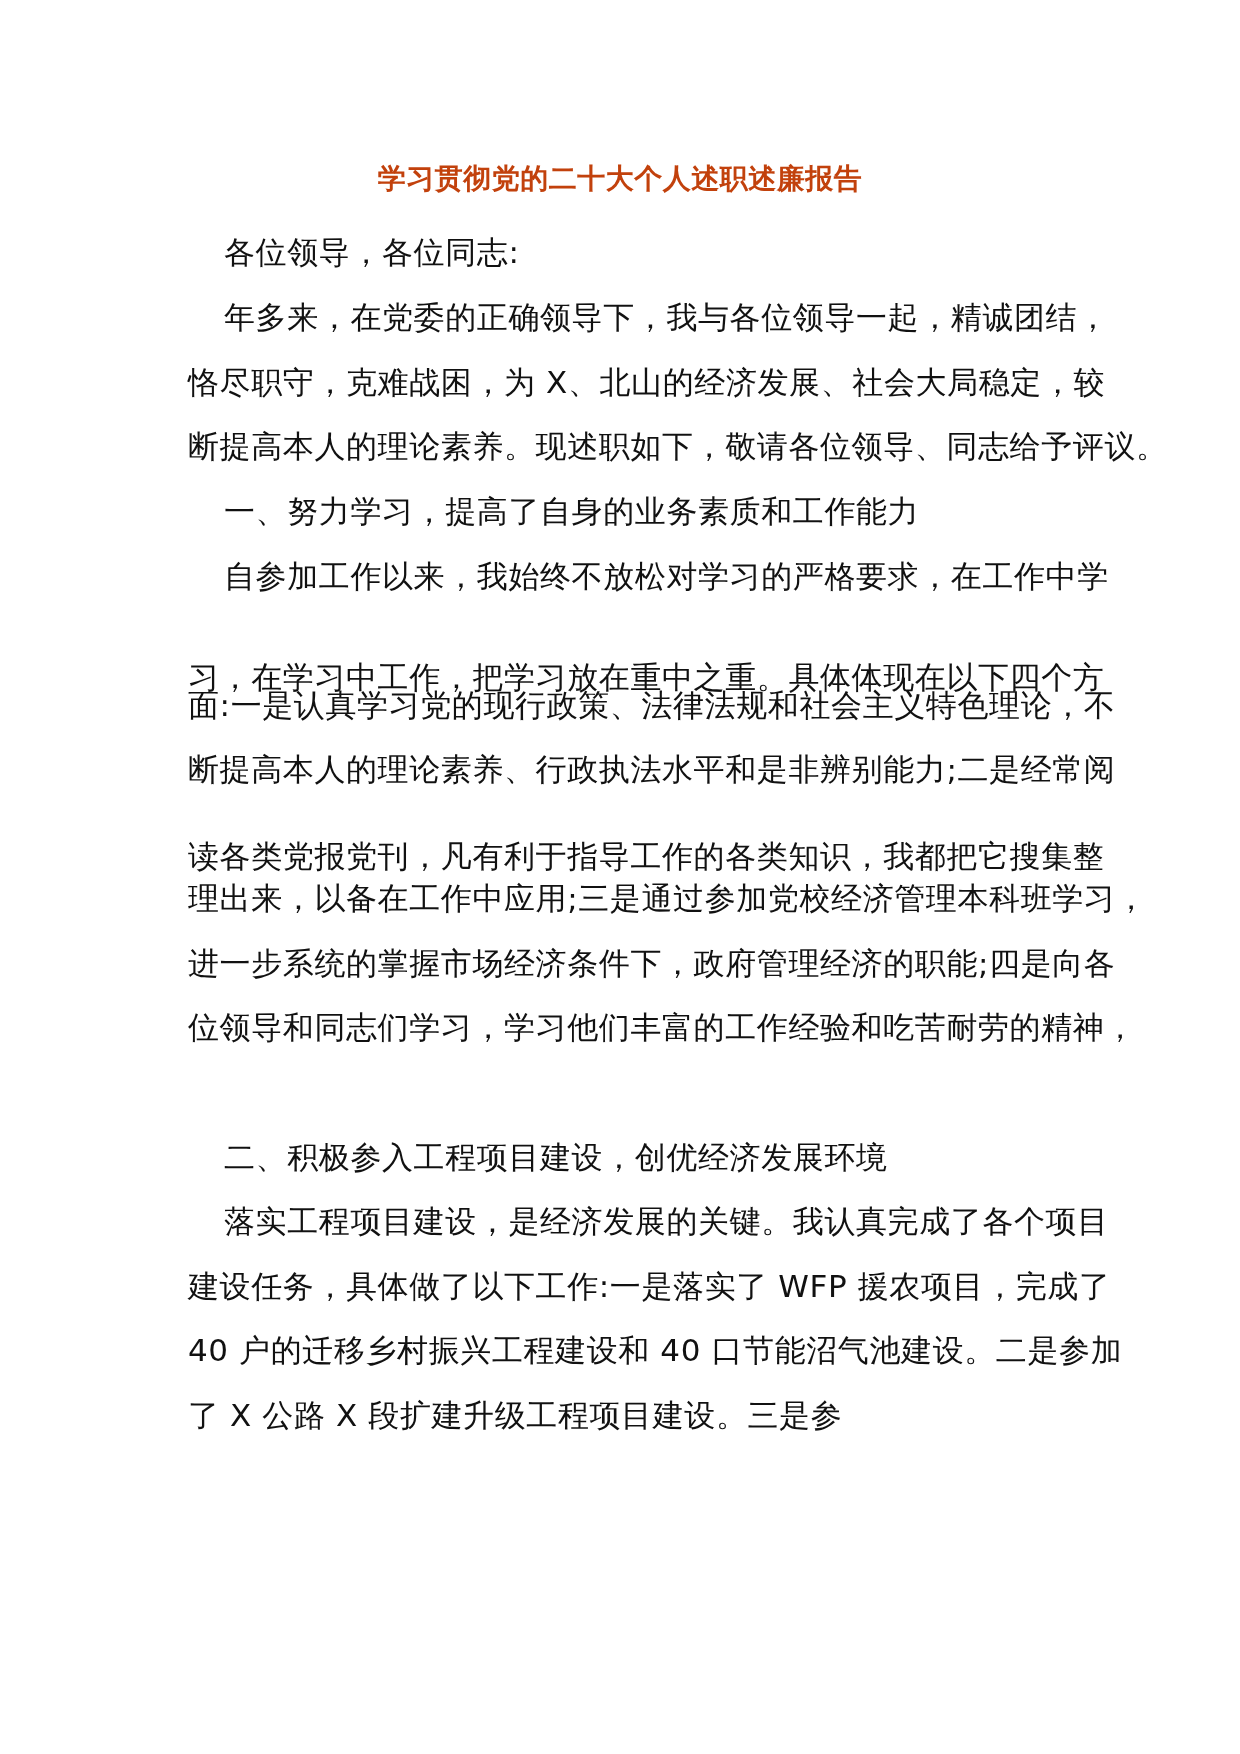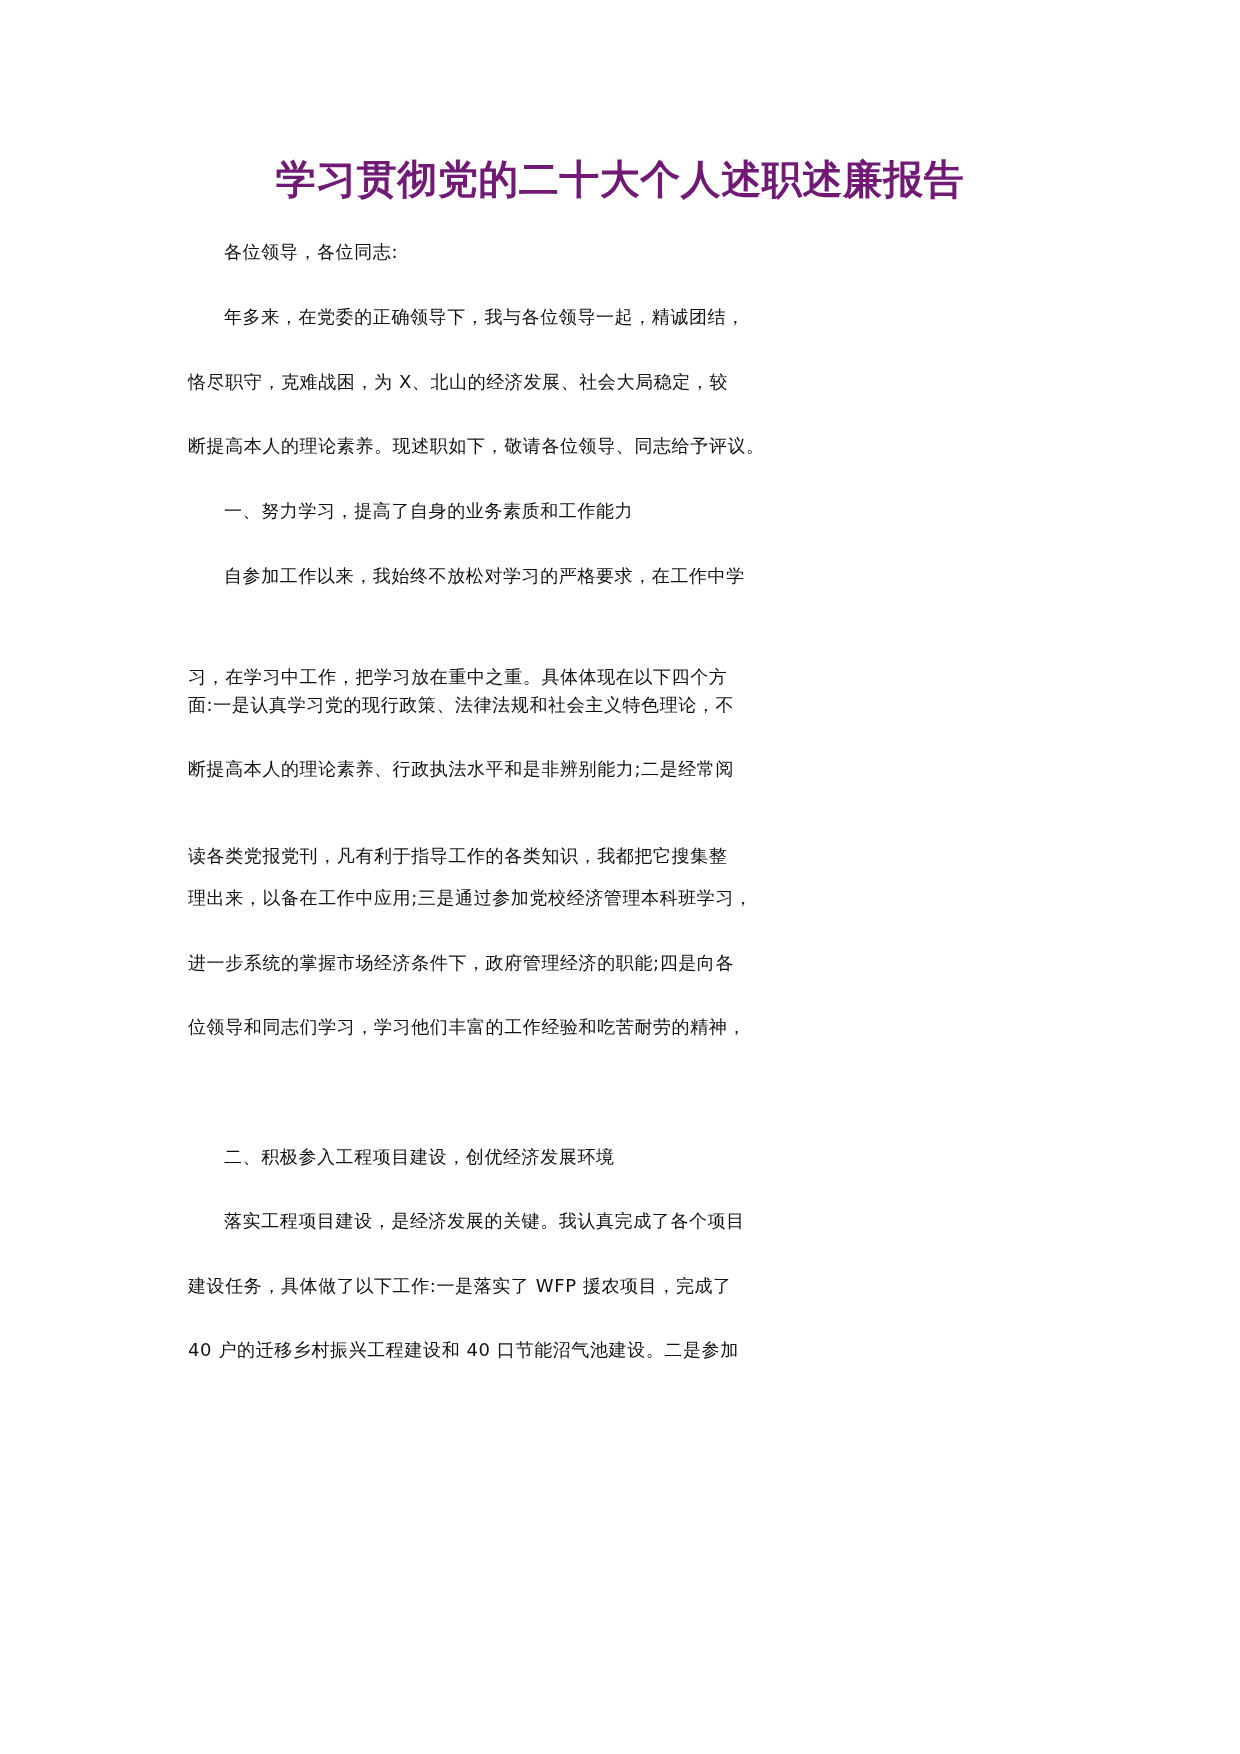--- a/index.html
+++ b/index.html
@@ -22,30 +22,30 @@
       width: 1240px;
       height: 1754px;
       background: #ffffff;
     }
     .title {
       position: absolute;
       left: 0;
       top: 157px;
       width: 1240px;
       text-align: center;
-      font-size: 40px;
+      font-size: 28px;
       font-weight: bold;
       letter-spacing: 0.5px;
-      color: #701a75;
+      color: #c2410c;
       line-height: 44px;
     }
     .line {
       position: absolute;
       left: 188px;
-      font-size: 18px;
+      font-size: 31px;
       line-height: 40px;
       white-space: nowrap;
       color: #111111;
       letter-spacing: 0.6px;
     }
     .line.indent {
       left: 224px;
     }
   </style>
 </head>
@@ -69,13 +69,14 @@
   <div class="line" style="top:836px">读各类党报党刊，凡有利于指导工作的各类知识，我都把它搜集整</div>
   <div class="line" style="top:878px">理出来，以备在工作中应用;三是通过参加党校经济管理本科班学习，</div>
   <div class="line" style="top:943px">进一步系统的掌握市场经济条件下，政府管理经济的职能;四是向各</div>
   <div class="line" style="top:1007px">位领导和同志们学习，学习他们丰富的工作经验和吃苦耐劳的精神，</div>
 
   <div class="line indent" style="top:1137px">二、积极参入工程项目建设，创优经济发展环境</div>
 
   <div class="line indent" style="top:1201px">落实工程项目建设，是经济发展的关键。我认真完成了各个项目</div>
   <div class="line" style="top:1266px">建设任务，具体做了以下工作:一是落实了 WFP 援农项目，完成了</div>
   <div class="line" style="top:1330px">40 户的迁移乡村振兴工程建设和 40 口节能沼气池建设。二是参加</div>
+  <div class="line" style="top:1395px">了 X 公路 X 段扩建升级工程项目建设。三是参</div>
 </div>
 
 </body></html>

